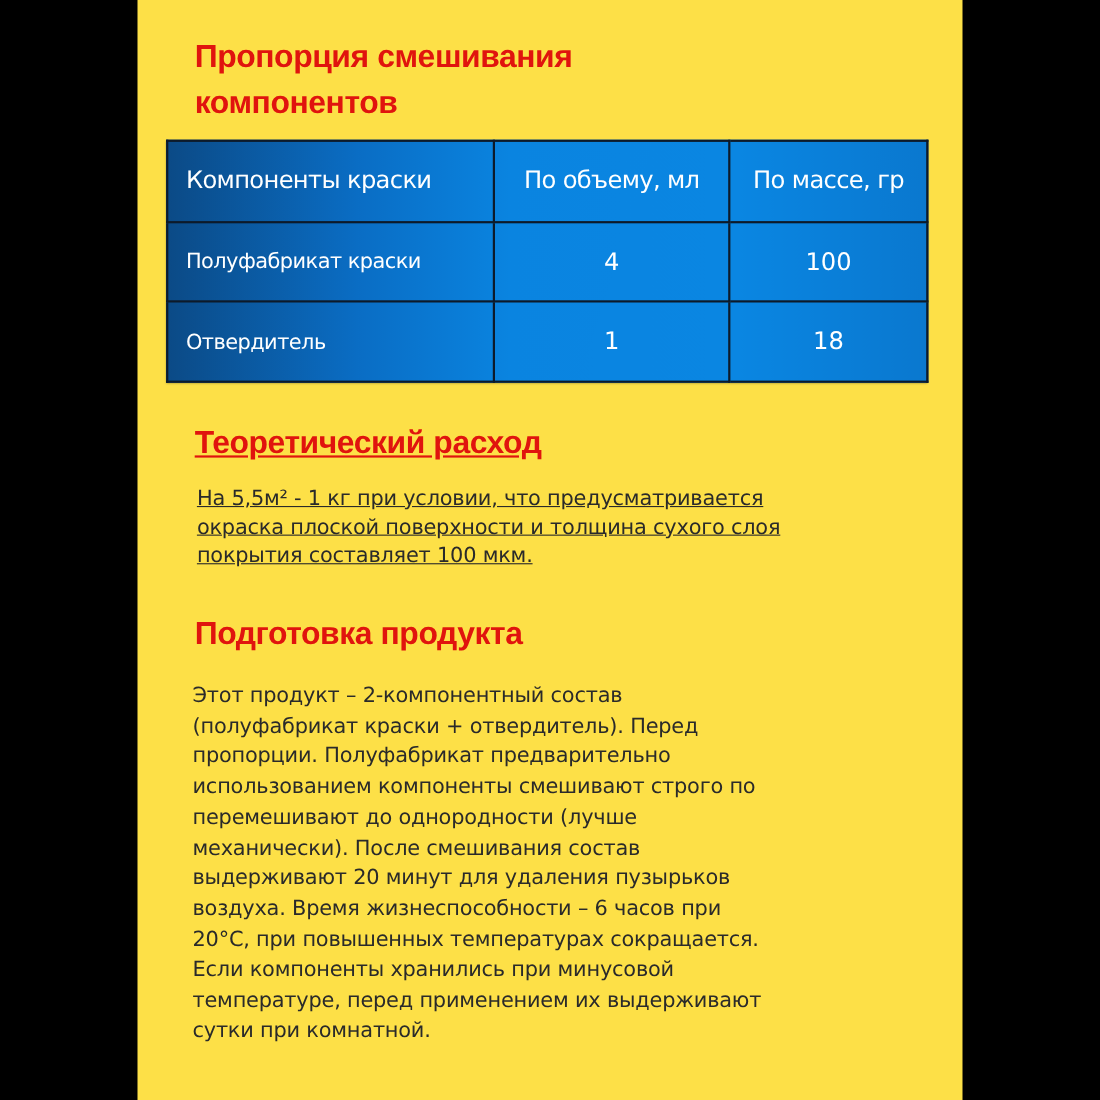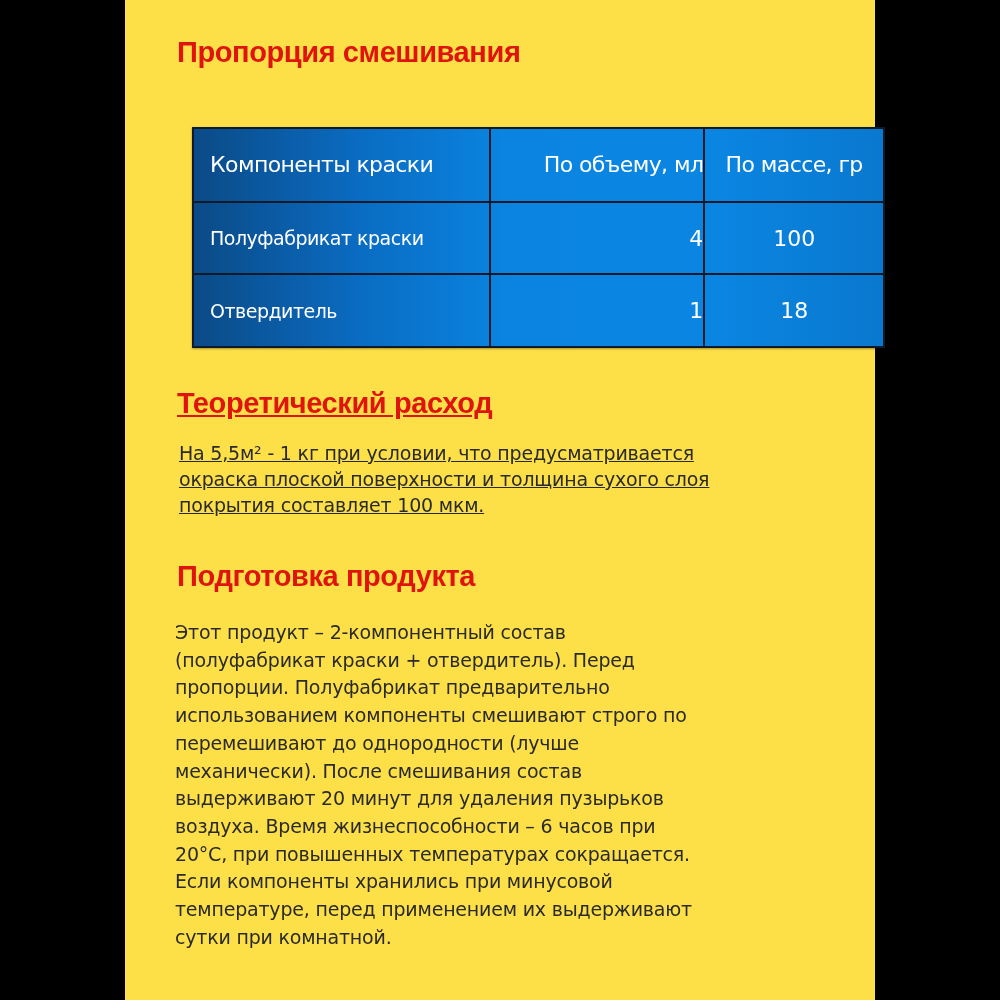--- a/index.html
+++ b/index.html
@@ -49,43 +49,43 @@
       left: 26px;
       top: 127px;
       width: 693px;
       height: 221px;
       border-collapse: collapse;
       border: 2px solid #0d1a2a;
       background: linear-gradient(90deg, #0b4a86 0%, #0a6dc4 25%, #0a84e0 45%, #0a86e2 75%, #0a78cf 100%);
       font-family: "DejaVu Sans", sans-serif;
       color: #ffffff;
       box-shadow: 0 1px 2px rgba(0,0,0,0.35);
-      margin-left: 41px;
     }
     table.mix td, table.mix th {
       border: 2px solid #0d1a2a;
       padding: 0;
       font-weight: normal;
     }
     table.mix tr.head { height: 73px; }
     table.mix tr.row { height: 72px; }
     table.mix .c0 { width: 287px; text-align: left; padding-left: 16px; }
-    table.mix .c1 { width: 220px; text-align: right; }
+    table.mix .c1 { width: 220px; text-align: center; }
     table.mix .c2 { width: 184px; text-align: center; }
     table.mix th { font-size: 22px; letter-spacing: -0.6px; }
     table.mix td.c0 { font-size: 19px; letter-spacing: -0.5px; }
     table.mix td.c1, table.mix td.c2 { font-size: 22px; }
   </style>
 </head>
 <body>
 
 <div class="page">
 
   <h2 class="heading h1">
     <span style="display:block">Пропорция смешивания</span>
+    <span style="display:block">компонентов</span>
   </h2>
 
   <table class="mix">
     <tbody>
         <tr class="head">
       <th class="c0">Компоненты краски</th>
       <th class="c1">По объему, мл</th>
       <th class="c2">По массе, гр</th>
     </tr>
     <tr class="row">

